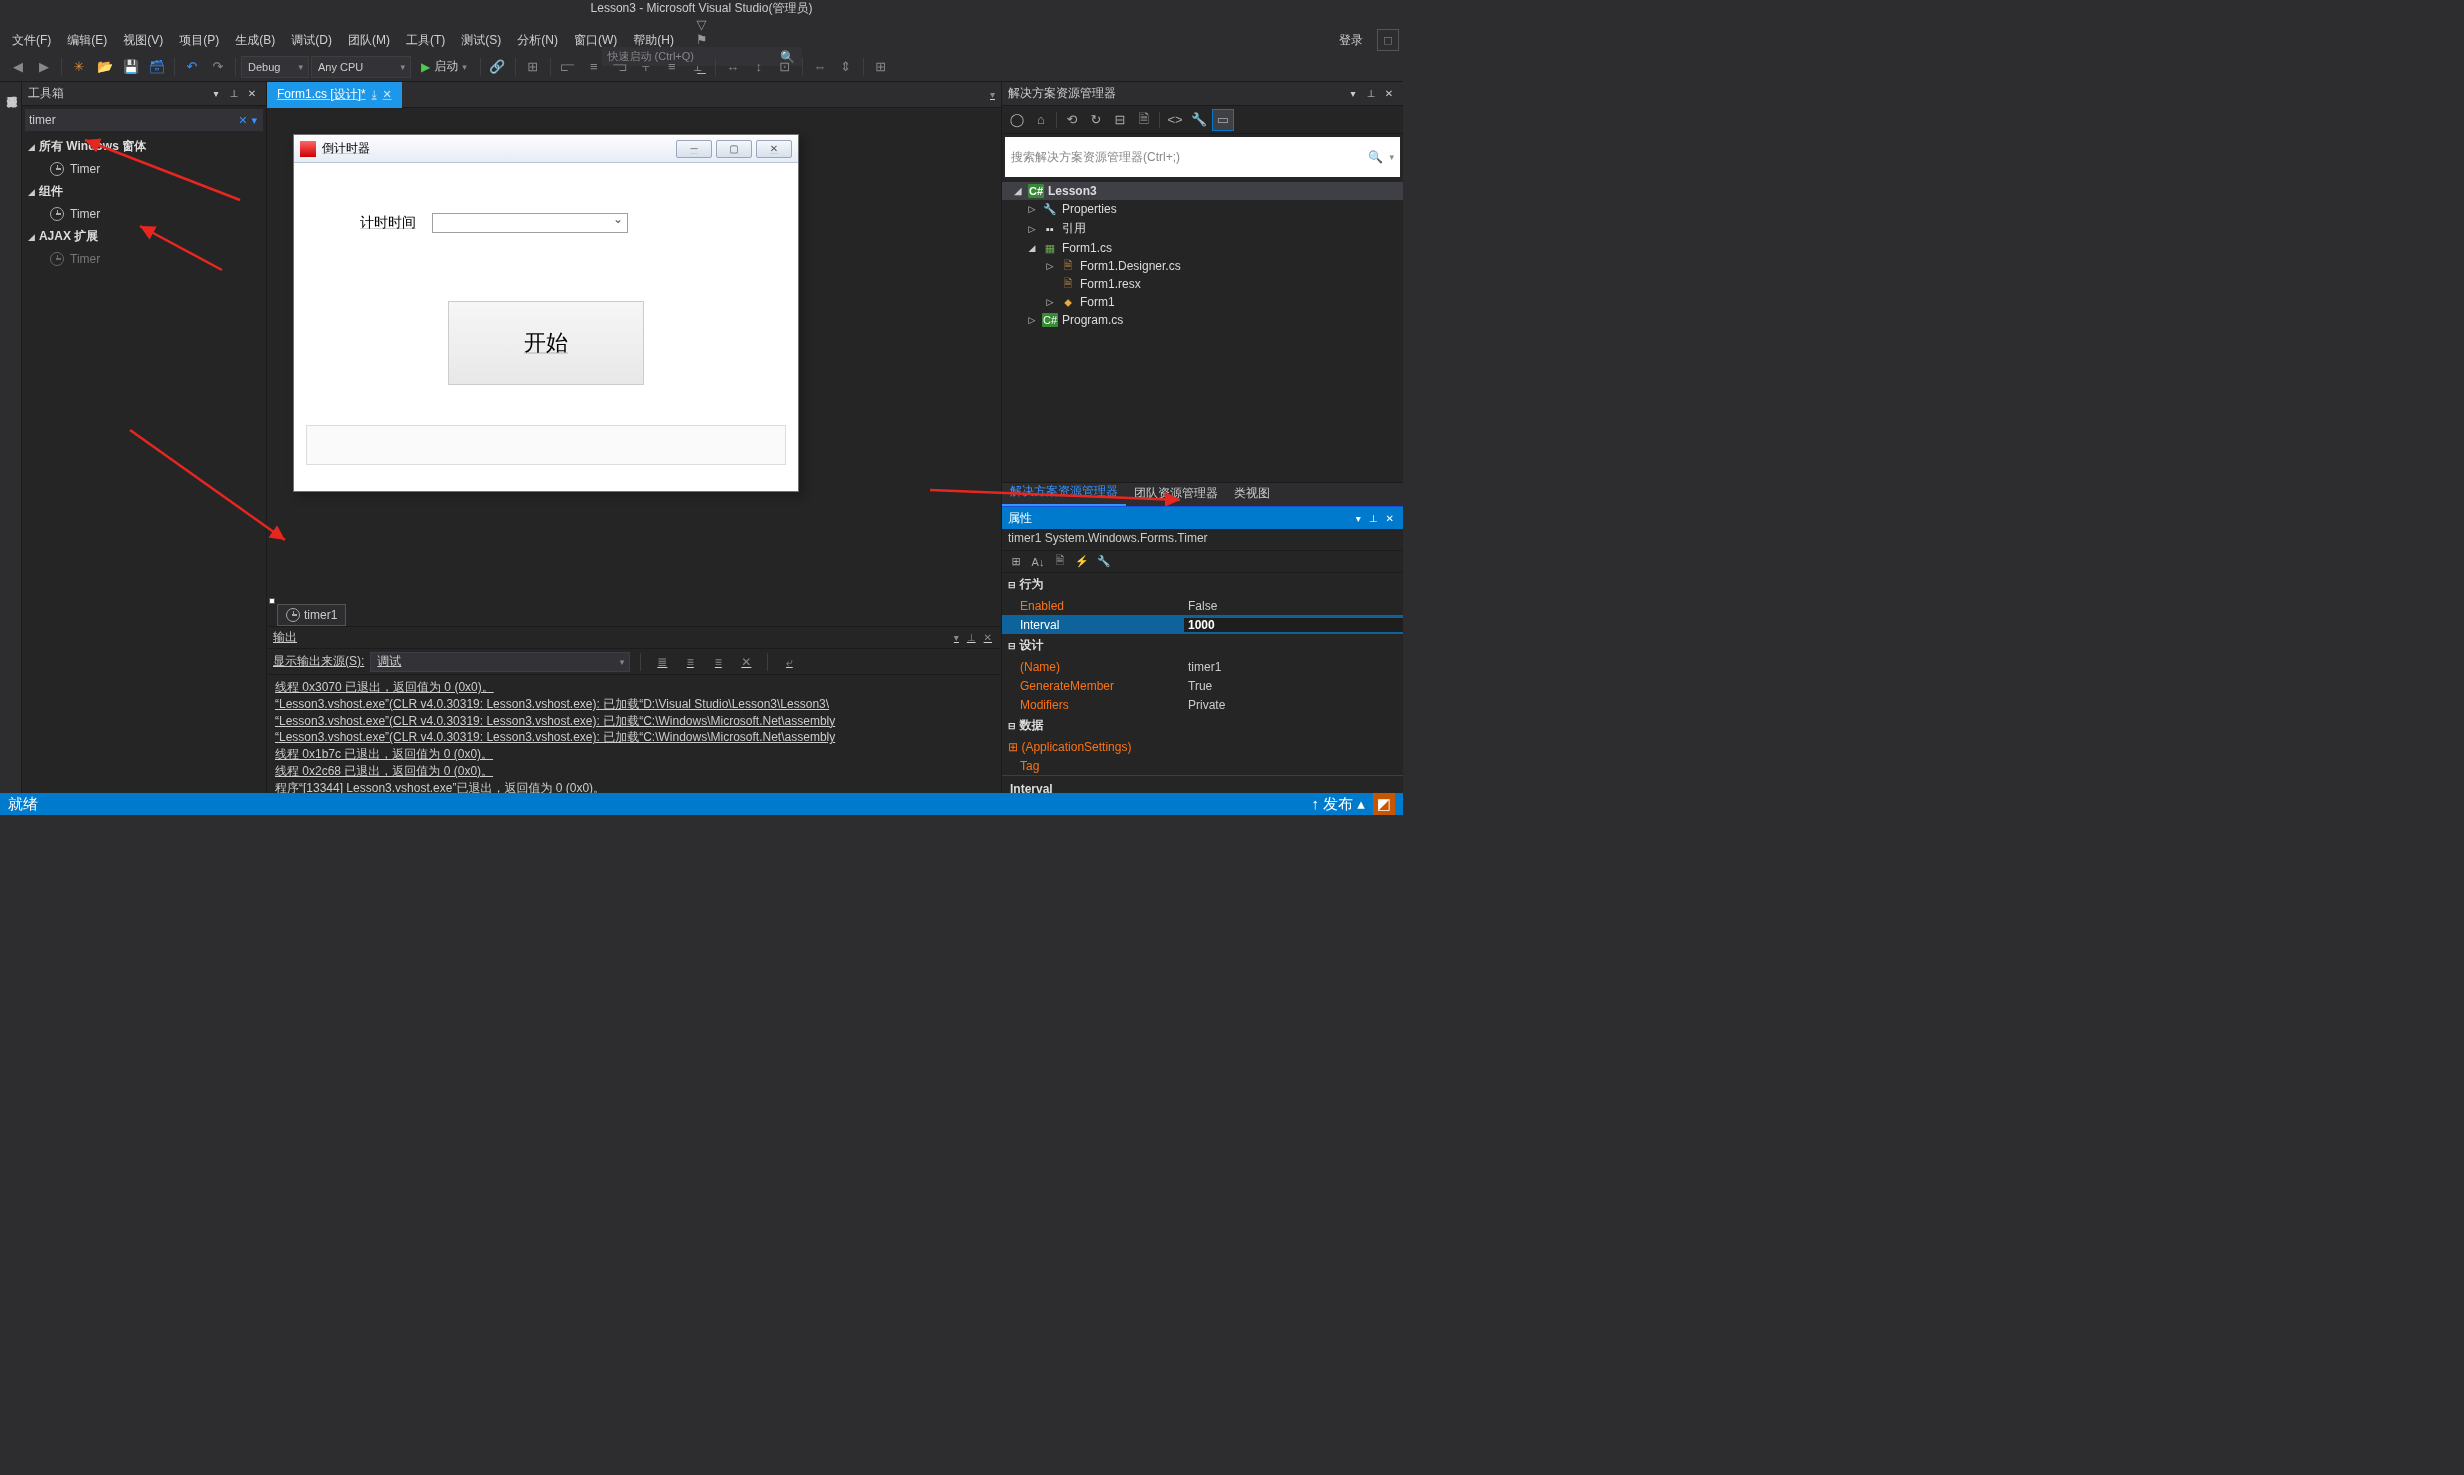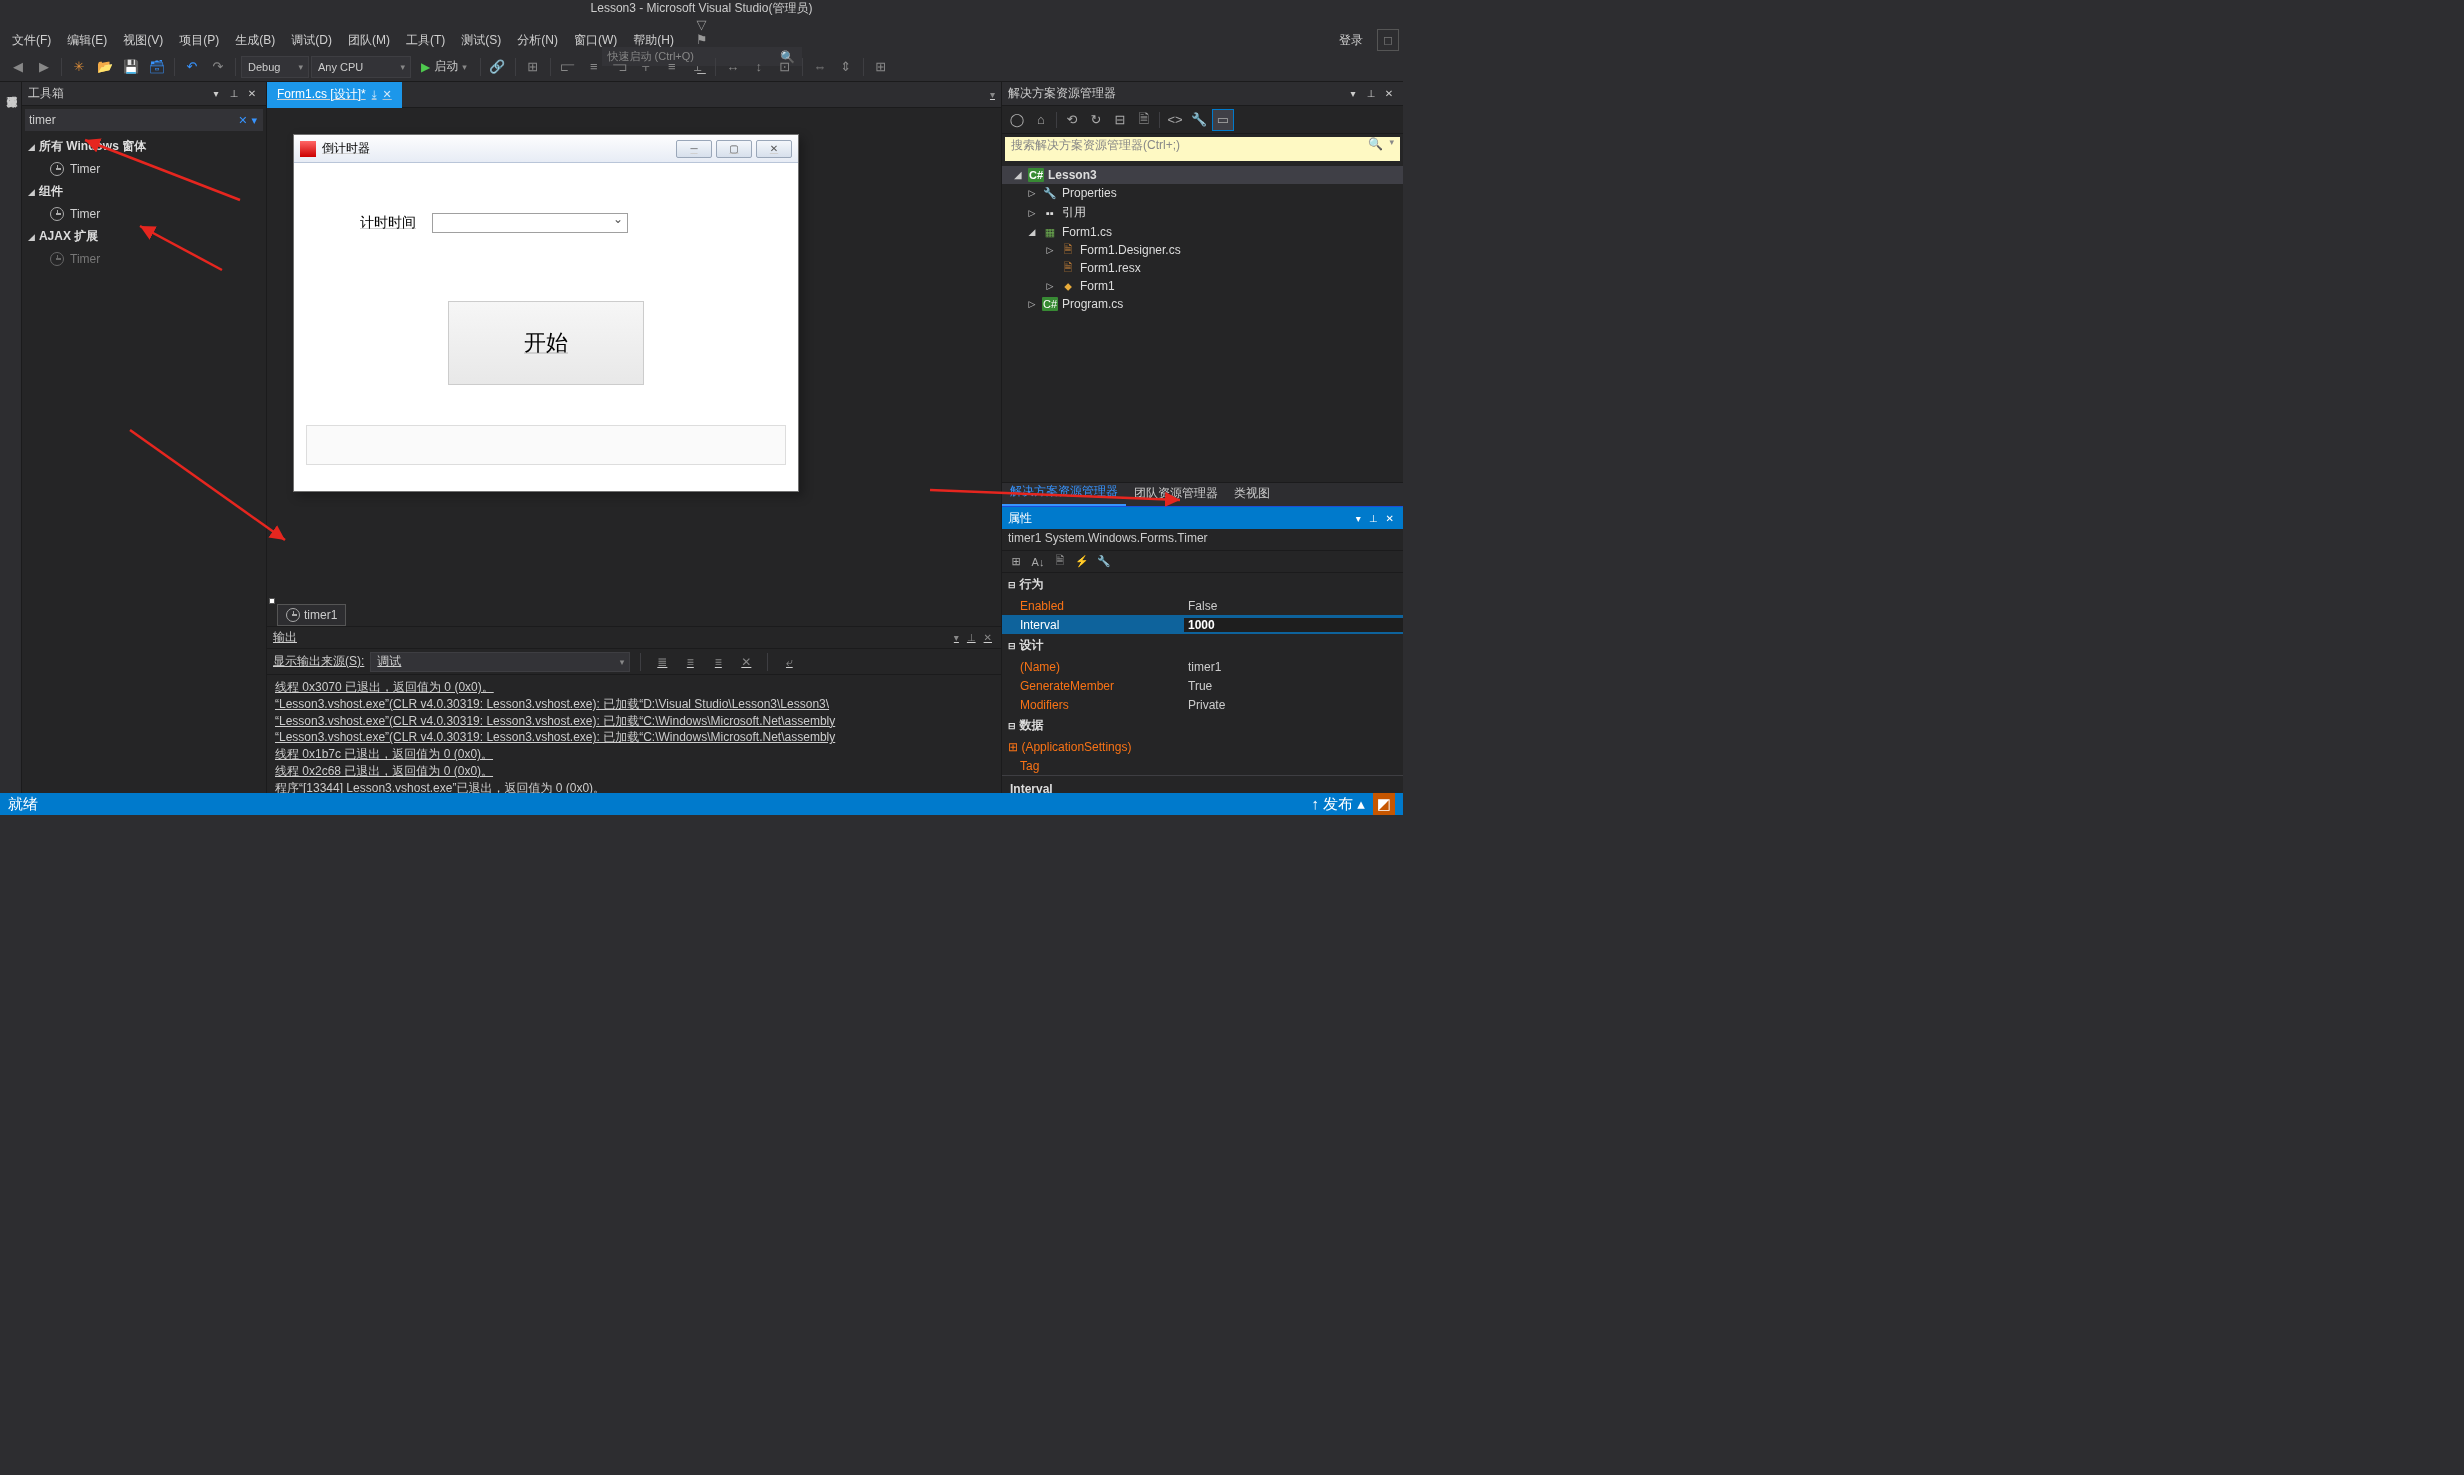--- a/index.html
+++ b/index.html
@@ -85,21 +85,21 @@
 .outbar .ocombo::after { content:"▾"; position:absolute; right:5px; font-size:9px; color:#888; }
 .outbar .obtn { width:22px; height:20px; color:#888; display:flex; align-items:center; justify-content:center; font-size:12px; cursor:pointer; }
 .outbody { flex:1; overflow:auto; padding:4px 8px; font-family:Consolas,monospace; font-size:12px; color:#ccc; white-space:pre; line-height:1.4; }
 .outscroll { height:17px; background:#3e3e42; position:relative; }
 .outscroll .thumb { position:absolute; left:20px; width:340px; height:11px; top:3px; background:#686868; }
 .outscroll .arr { position:absolute; width:17px; height:17px; color:#999; display:flex; align-items:center; justify-content:center; font-size:9px; }
 .rightpane { width:402px; background:#252526; display:flex; flex-direction:column; border-left:1px solid #1b1b1c; }
 .soltool { height:28px; display:flex; align-items:center; padding:0 4px; gap:2px; border-bottom:1px solid #1b1b1c; }
 .soltool .abtn { width:22px; height:22px; color:#aaa; font-size:13px; display:flex; align-items:center; justify-content:center; cursor:pointer; }
 .soltool .abtn.on { background:#3f3f46; border:1px solid #007acc; }
-.solsearch { height:24px; background:#fef9c3; margin:3px; display:flex; padding:0 6px; color:#888; font-size:12px; }
+.solsearch { height:40px; background:#ffffff; margin:3px; display:flex; align-items:center; padding:0 6px; color:#888; font-size:12px; }
 .solsearch .ms { margin-left:auto; }
 .tree { flex:1; overflow:auto; padding:2px 0; }
 .tnode { display:flex; align-items:center; padding:2px 4px; gap:4px; cursor:pointer; font-size:12px; color:#ddd; }
 .tnode .tarr2 { width:12px; font-size:9px; color:#ccc; text-align:center; }
 .tnode .ticn { width:16px; height:14px; display:flex; align-items:center; justify-content:center; font-size:11px; }
 .tnode.bold { font-weight:bold; background:#3f3f46; }
 .tnode.l1 { padding-left:10px; }
 .tnode.l2 { padding-left:24px; }
 .tnode.l3 { padding-left:42px; }
 .csicn { background:#388a34; color:#fff; font-size:8px; padding:0 2px; border-radius:1px; }

